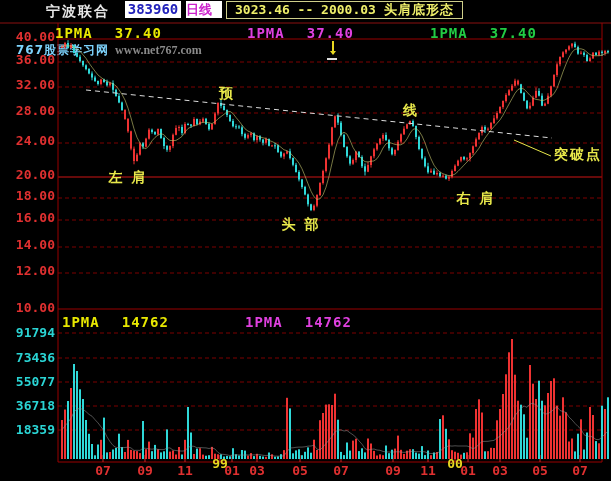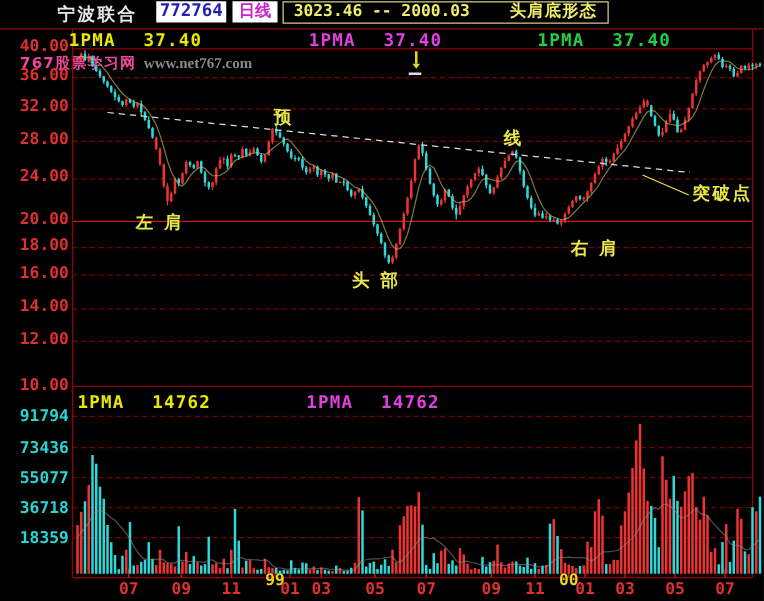--- a/index.html
+++ b/index.html
@@ -3,27 +3,27 @@
 <meta charset="utf-8">
 <style>
   html,body{margin:0;padding:0;background:#222;}
   .screen{position:relative;width:611px;height:481px;background:#000;overflow:hidden;
           font-family:"DejaVu Sans",sans-serif;}
   .titlebar{position:absolute;left:0;top:0;width:515px;height:22px;background:#000;z-index:30;}
   .stock-name{position:absolute;left:46px;top:3px;color:#e8e8e8;font-size:14px;font-weight:bold;letter-spacing:2px;}
   .stock-code{position:absolute;left:125px;top:1px;width:56px;height:17px;background:#ffffff;color:#2222bb;
               font-family:"DejaVu Sans Mono",monospace;font-size:14px;font-weight:bold;text-align:center;line-height:17px;}
   .period{position:absolute;left:186px;top:1px;width:36px;height:17px;background:#ffffff;color:#cc22cc;
-          font-size:13px;font-weight:bold;text-align:center;line-height:17px;}
+          font-size:13px;font-weight:bold;text-align:left;line-height:17px;}
   .range-box{position:absolute;left:226px;top:1px;height:16px;border:1px solid #cfcf8a;
              color:#efef6a;font-family:"DejaVu Sans Mono",monospace;font-size:13px;font-weight:bold;
              line-height:16px;padding:0 8px;white-space:nowrap;}
-  .range-box .pat{margin-left:32px;font-family:Liberation Mono, monospace;letter-spacing:1px;}
+  .range-box .pat{margin-left:8px;font-family:Liberation Serif, serif;letter-spacing:1px;}
   .watermark{position:absolute;left:16px;top:42px;z-index:1;font-size:12px;font-weight:bold;white-space:nowrap;}
-  .watermark .wm-cn{color:#ec4899;letter-spacing:1px;}
+  .watermark .wm-cn{color:#7dd3fc;letter-spacing:1px;}
   .watermark .wm-url{color:#8a8a8a;margin-left:6px;font-family:Liberation Serif, serif;}
   svg.plot{position:absolute;left:0;top:0;z-index:10;}
   .ma-row{position:absolute;z-index:30;white-space:nowrap;font-family:"DejaVu Sans Mono",monospace;
           font-size:14px;font-weight:bold;letter-spacing:1px;}
   .ma-item{position:absolute;top:0;}
   .ma-item .val{margin-left:22px;}
 </style>
 </head>
 <body>
 
@@ -659,21 +659,21 @@
       <text x="227" y="98" fill="#e8e84a" font-size="14" font-weight="bold" text-anchor="middle" font-family="&quot;DejaVu Sans&quot;,sans-serif" letter-spacing="2">预</text>
       <text x="411" y="115" fill="#e8e84a" font-size="14" font-weight="bold" text-anchor="middle" font-family="&quot;DejaVu Sans&quot;,sans-serif" letter-spacing="2">线</text>
       <text x="128" y="182" fill="#e8e84a" font-size="14" font-weight="bold" text-anchor="middle" font-family="&quot;DejaVu Sans&quot;,sans-serif" letter-spacing="2">左 肩</text>
       <text x="301" y="229" fill="#e8e84a" font-size="14" font-weight="bold" text-anchor="middle" font-family="&quot;DejaVu Sans&quot;,sans-serif" letter-spacing="2">头 部</text>
       <text x="476" y="203" fill="#e8e84a" font-size="14" font-weight="bold" text-anchor="middle" font-family="&quot;DejaVu Sans&quot;,sans-serif" letter-spacing="2">右 肩</text>
       <text x="578" y="159" fill="#e8e84a" font-size="14" font-weight="bold" text-anchor="middle" font-family="&quot;DejaVu Sans&quot;,sans-serif" letter-spacing="2">突破点</text>
     </svg>
 
   <div class="titlebar">
     <span class="stock-name">宁波联合</span>
-    <span class="stock-code">772764</span>
+    <span class="stock-code">383960</span>
     <span class="period">日线</span>
     <span class="range-box"><span>3023.46 -- 2000.03</span><span class="pat">头肩底形态</span></span>
   </div>
 
   <div class="ma-row" id="price-ma-row" style="left:0;top:25px;">
       <span class="ma-item" style="left: 55px; color: rgb(232, 232, 0);"><span>1PMA</span><span class="val">37.40</span></span>
       <span class="ma-item" style="left: 247px; color: rgb(224, 64, 224);"><span>1PMA</span><span class="val">37.40</span></span>
       <span class="ma-item" style="left: 430px; color: rgb(34, 204, 68);"><span>1PMA</span><span class="val">37.40</span></span>
     </div>
   <div class="ma-row" id="vol-ma-row" style="left:0;top:314px;">

